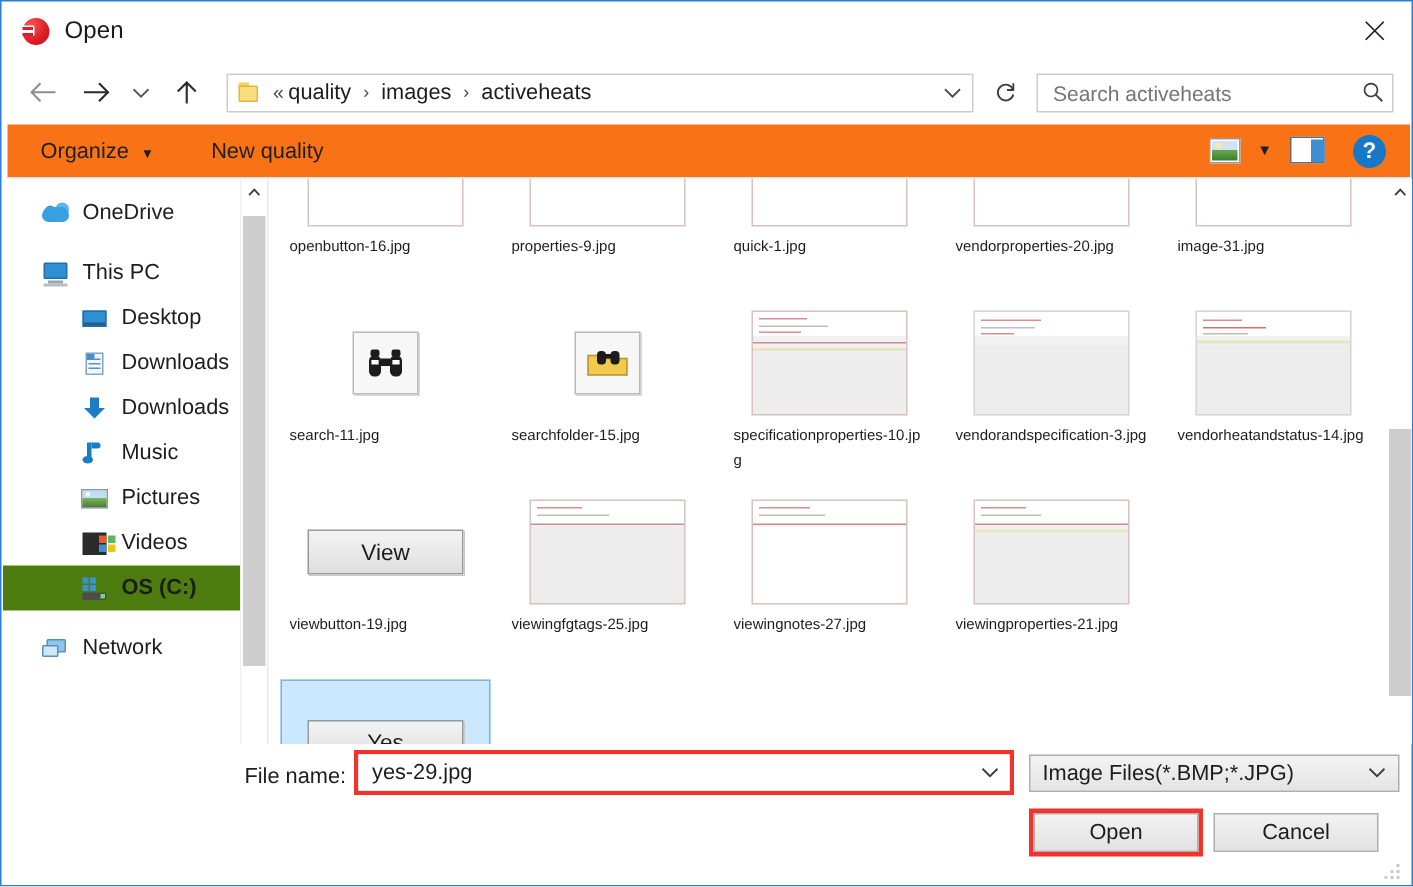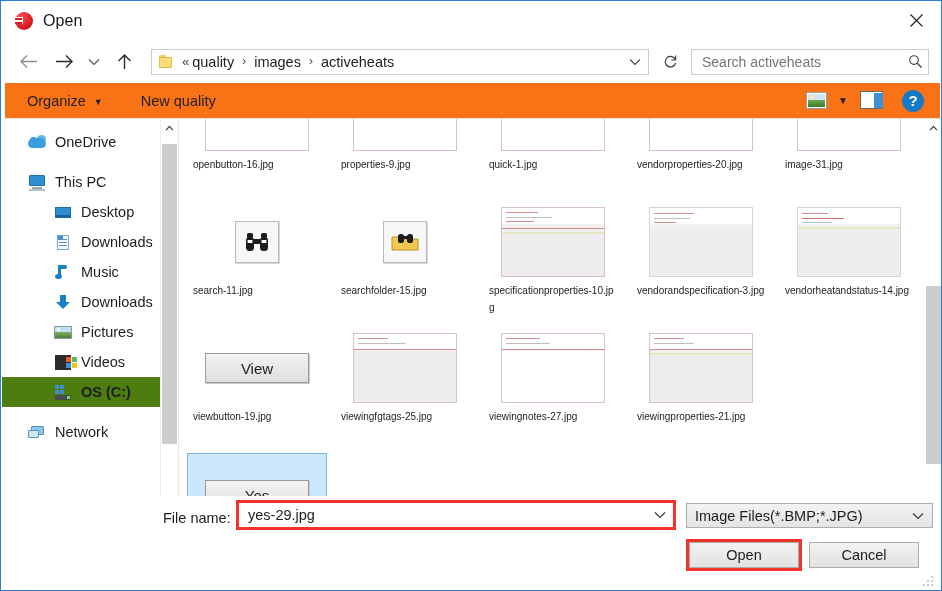--- a/index.html
+++ b/index.html
@@ -796,34 +796,34 @@
           <span class="page"></span>
             <span class="blue"></span>
           <span class="l1"></span>
             <span class="l2"></span>
             <span class="l3"></span>
         </span>
         <span class="nav-label">Downloads</span>
       </div>
 
       <div class="nav-item level1">
+        <span class="nav-ico ico-dl">
+          <span class="shaft"></span>
+            <span class="head"></span>
+        </span>
+        <span class="nav-label">Downloads</span>
+      </div>
+
+      <div class="nav-item level1">
         <span class="nav-ico ico-music">
           <span class="note"></span>
             <span class="flag"></span>
             <span class="head2"></span>
         </span>
         <span class="nav-label">Music</span>
-      </div>
-
-      <div class="nav-item level1">
-        <span class="nav-ico ico-dl">
-          <span class="shaft"></span>
-            <span class="head"></span>
-        </span>
-        <span class="nav-label">Downloads</span>
       </div>
 
       <div class="nav-item level1">
         <span class="nav-ico ico-pictures">
           <span class="pframe2"></span>
             <span class="sky"></span>
             <span class="hill"></span>
             <span class="sun2"></span>
         </span>
         <span class="nav-label">Pictures</span>

